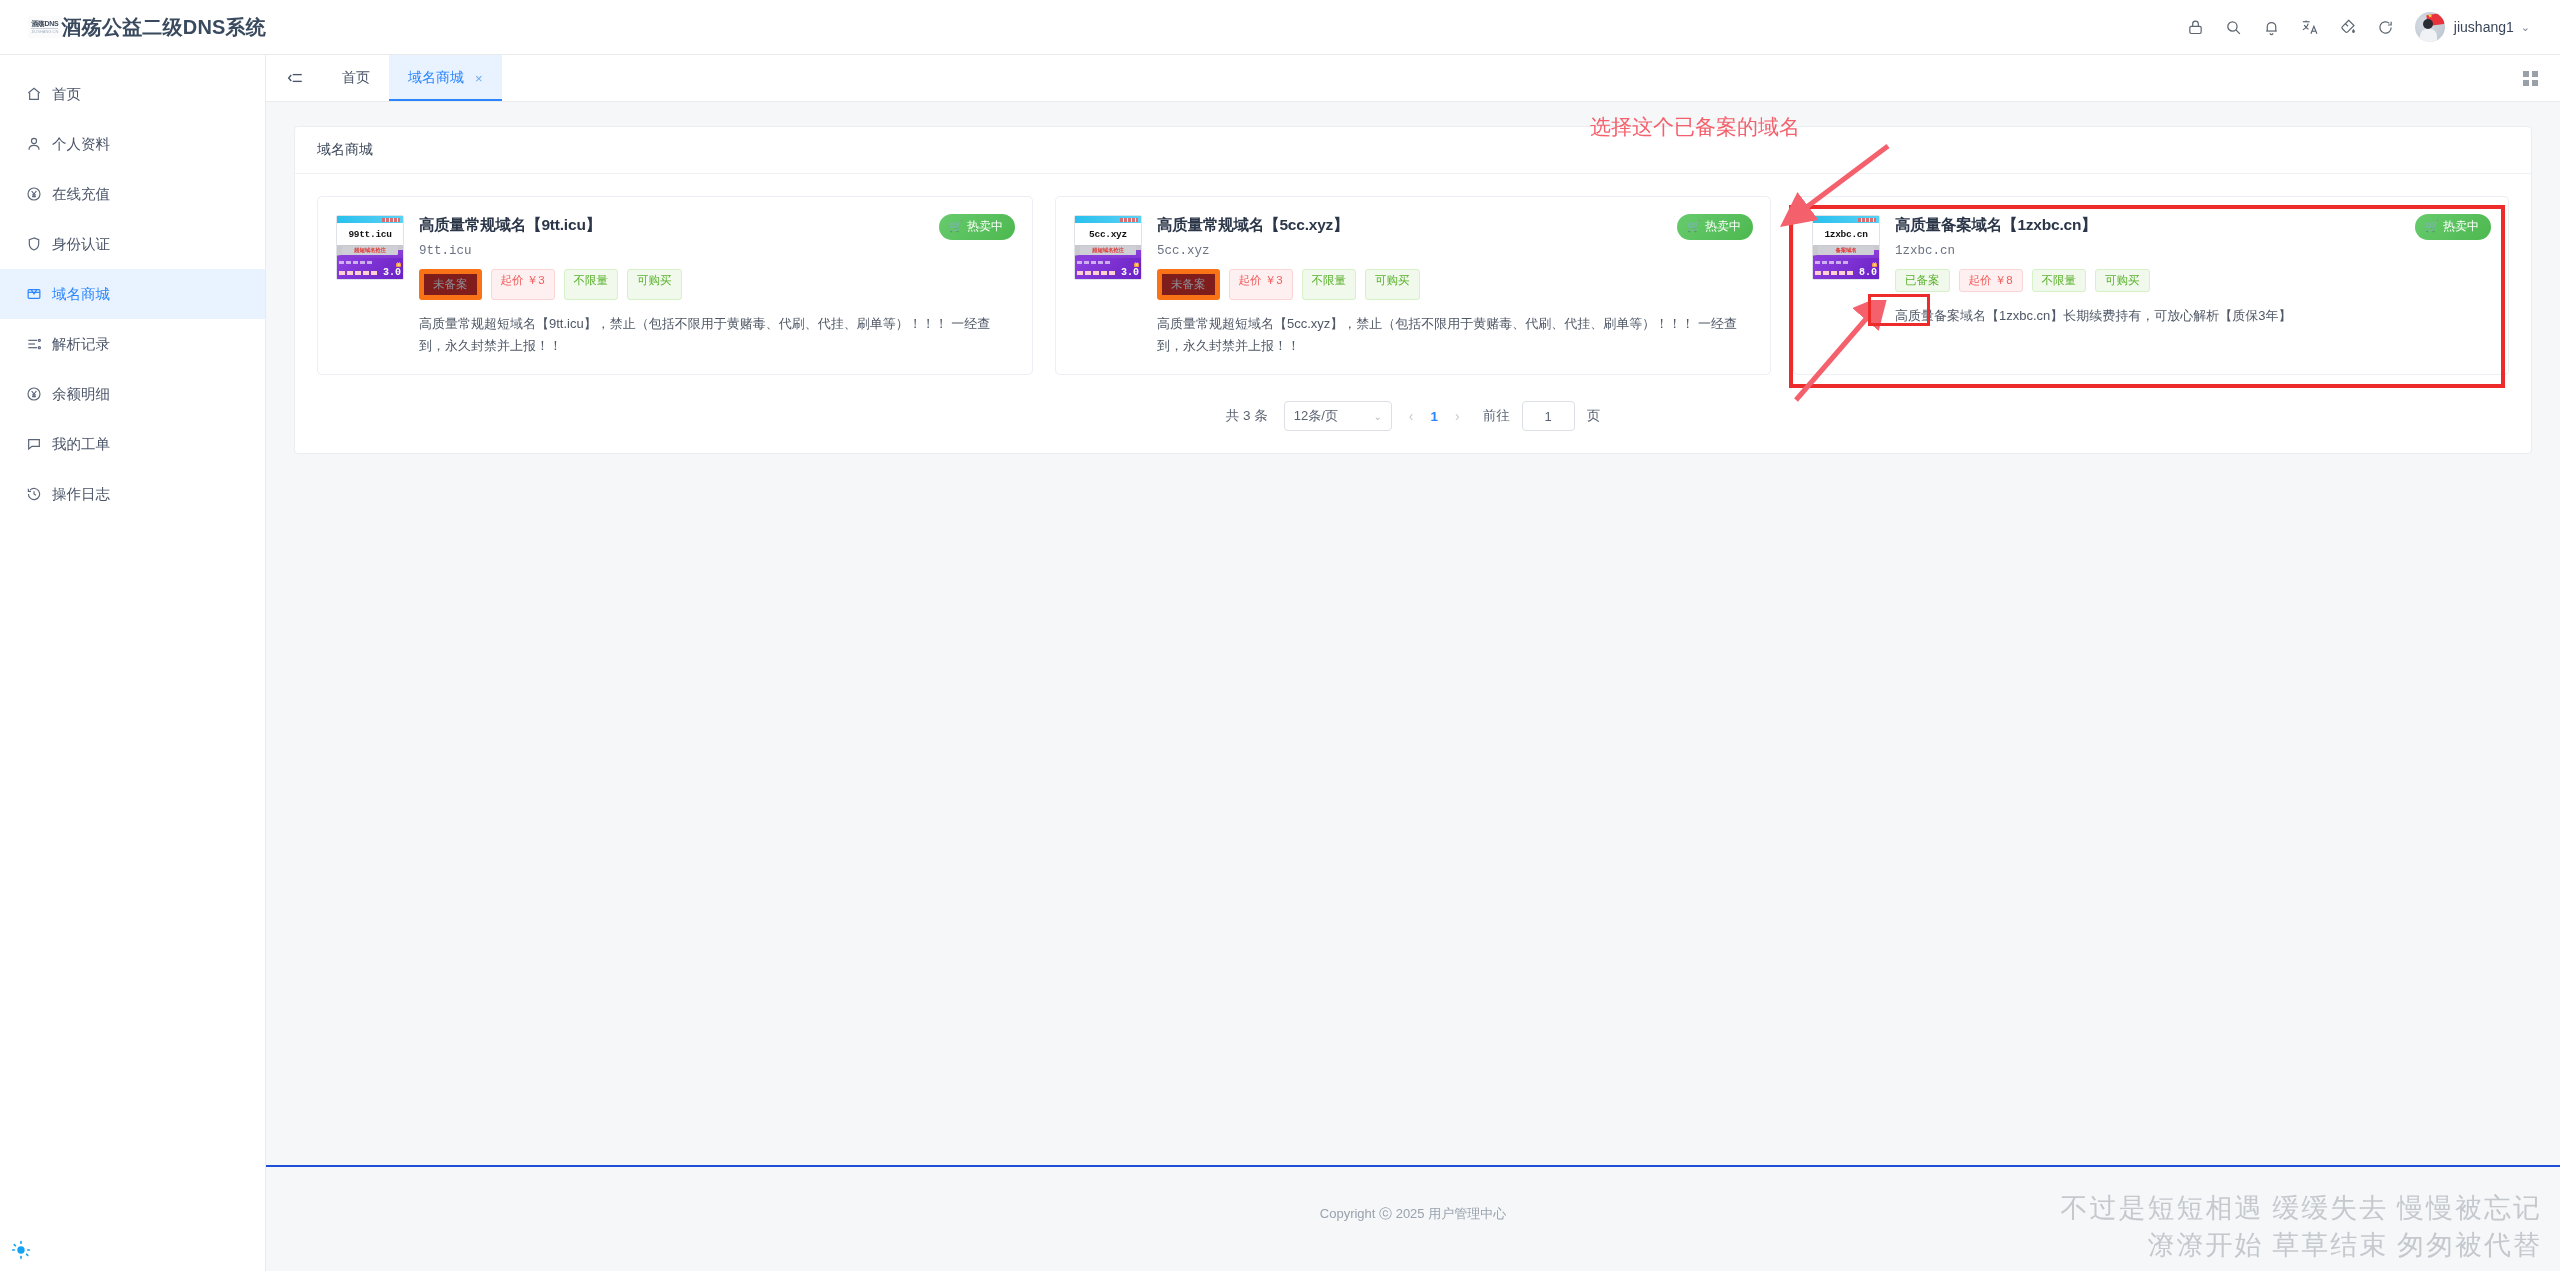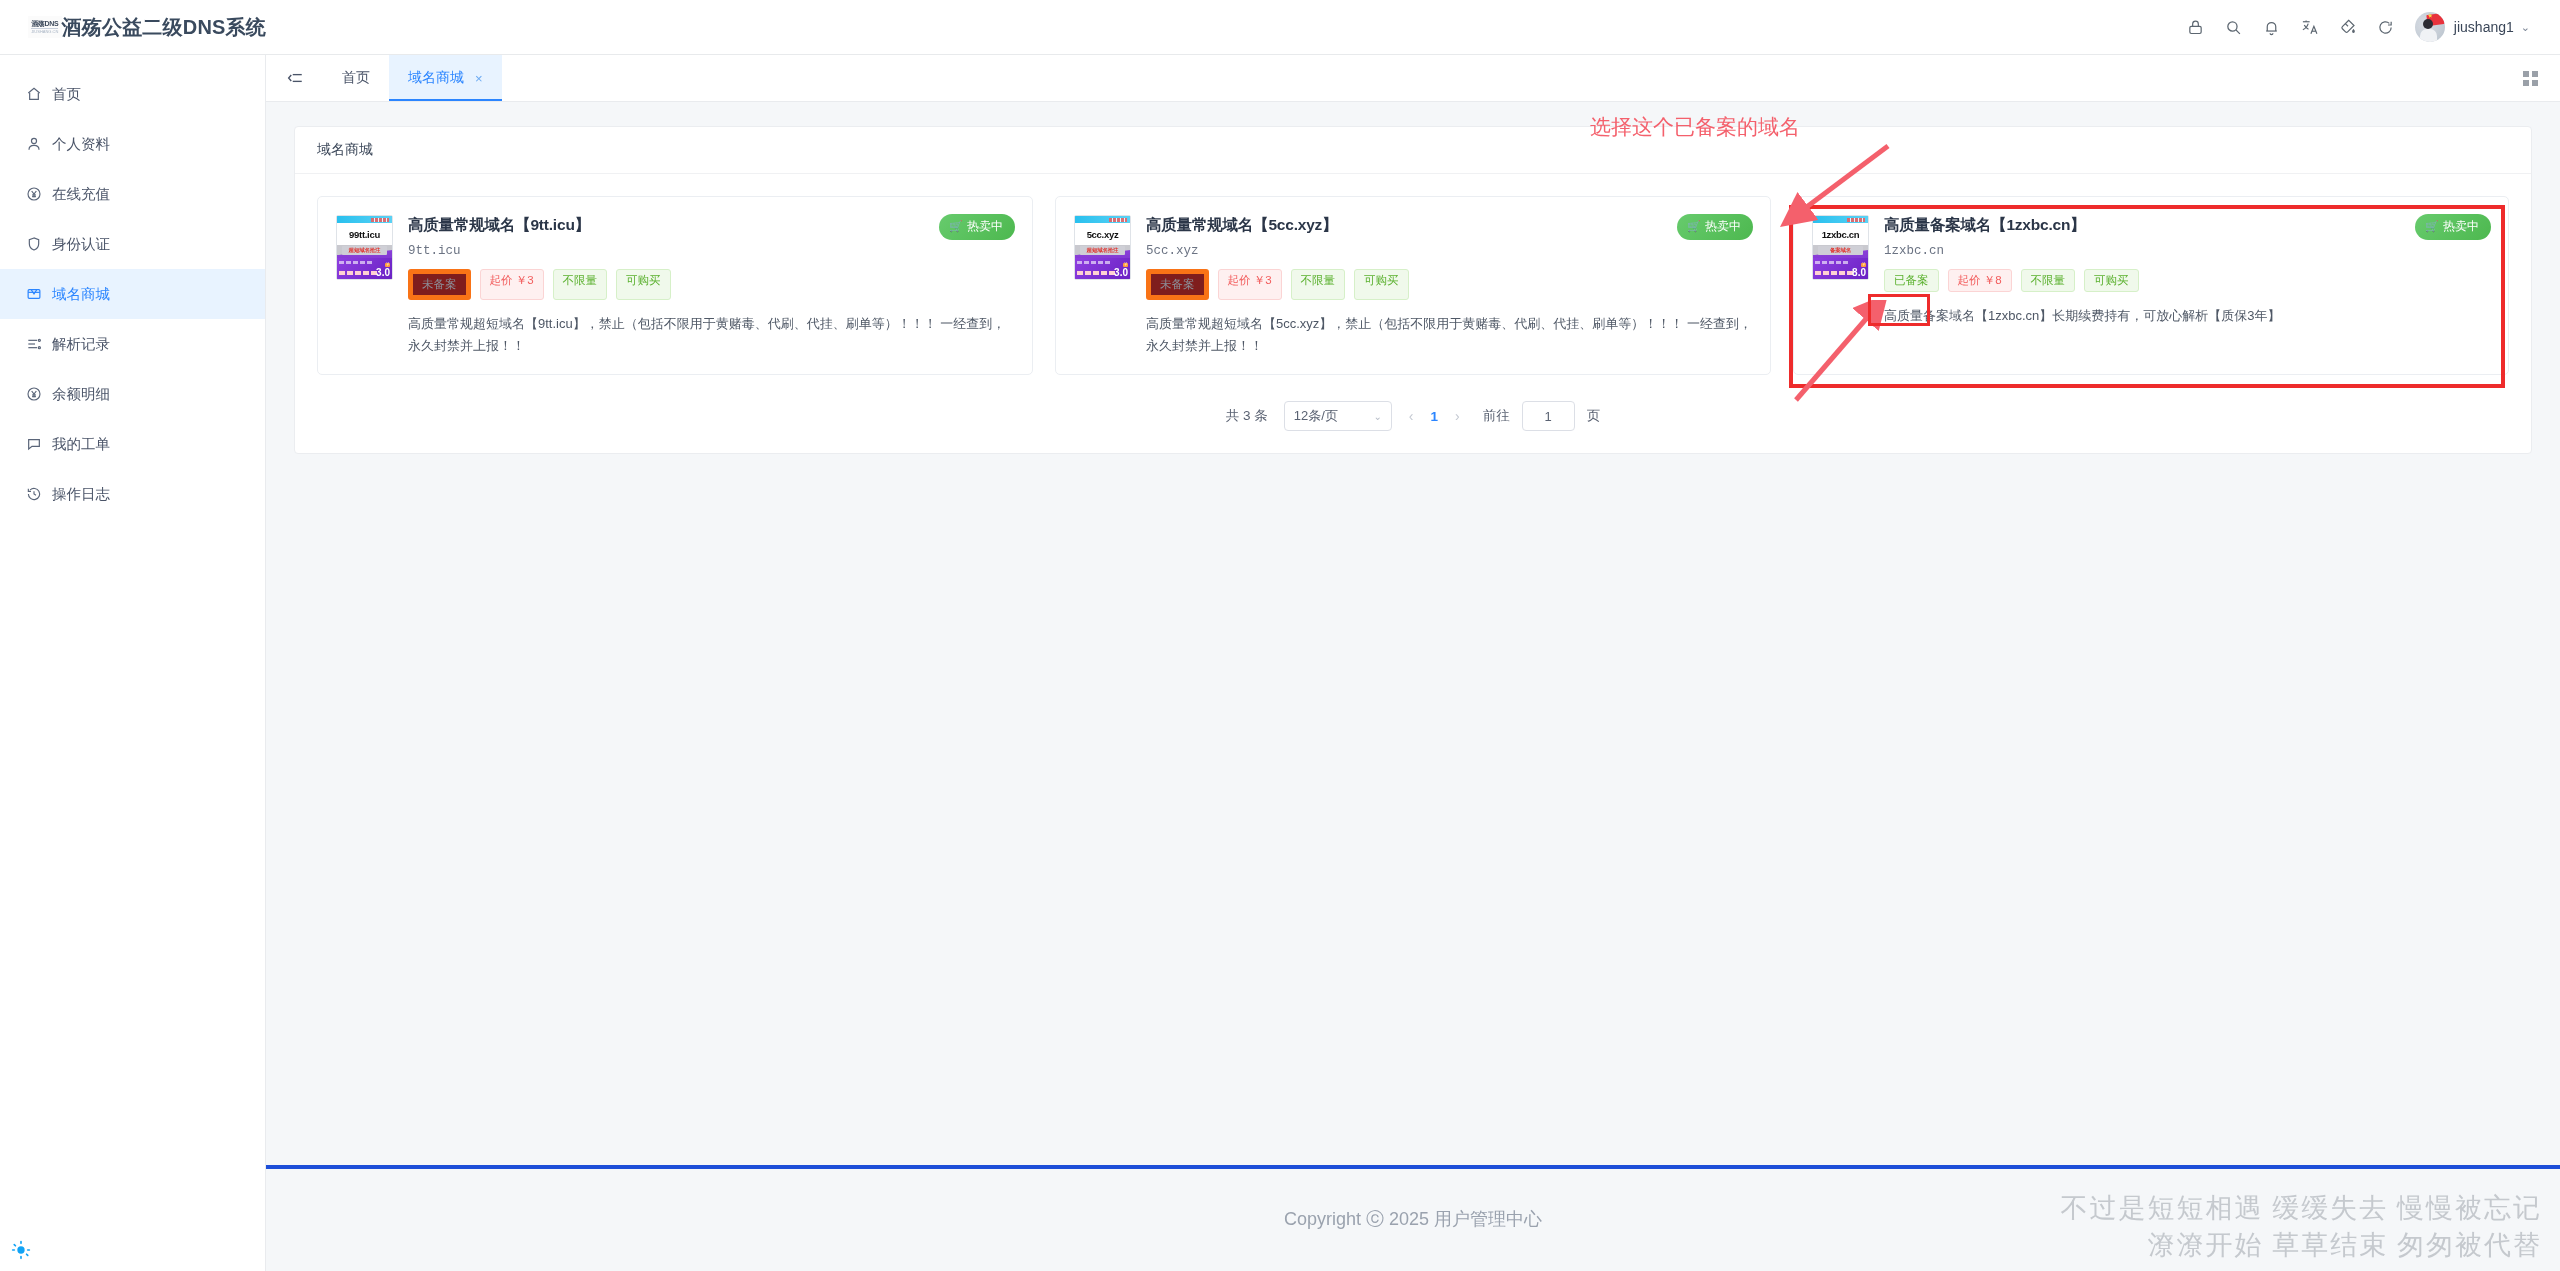--- a/index.html
+++ b/index.html
@@ -175,29 +175,29 @@
     flex: 1 1 0;
     border: 1px solid #ebeef2;
     border-radius: 5px;
     padding: 18px 18px 18px 18px;
     display: flex;
     position: relative;
     min-height: 160px;
     background: #fff;
   }
   .thumb {
-    width: 57px; height: 65px;
+    width: 68px; height: 65px;
     flex: none;
     border: 1px solid #dfe3e8;
     border-radius: 2px;
     margin-right: 15px;
     overflow: hidden;
     background: linear-gradient(175deg,#2ec4f1 0%, #2ec4f1 10%, #ffffff 11%, #ffffff 42%, #c9c9cf 43%, #c9c9cf 57%, #8a3fd8 58%, #6a28c8 100%);
     position: relative;
-    display: flex; flex-direction: column;
+    display: flex; flex-direction: column; font-family: Liberation Mono, monospace;
   }
   .thumb .tt-top { height: 7px; background: linear-gradient(90deg,#29c0ee,#5ad2f5); position: relative; }
   .thumb .tt-top:after {
     content:""; position:absolute; right:3px; top:1.5px; width:18px; height:4px;
     background: repeating-linear-gradient(90deg,#f25b5b 0 3px,#fff 3px 4px);
     opacity: .85;
   }
   .thumb .tt-name {
     background:#fff; flex:none; height:22px;
     display:flex;align-items:center;justify-content:center;
@@ -320,24 +320,24 @@
     text-align: center; font-size: 13px; color: #5a6272;
     background:#fff;
     font-family: "Liberation Sans","DejaVu Sans",sans-serif;
   }
 
   
   #footer {
     position: absolute; left: 266px; top: 1165px;
     width: 2294px; height: 106px;
     background: #f5f7f9;
-    border-top: 4px solid #1d4ed8;
+    border-top: 2px solid #1d4ed8;
     display: flex; align-items: flex-start; justify-content: center;
     padding-top: 38px;
-    font-size: 18px; color: #9aa2ae;
+    font-size: 13px; color: #9aa2ae;
     z-index: 10;
   }
   #watermark {
     position: absolute;
     right: 18px; bottom: 8px;
     text-align: right;
     color: #c5c9ce;
     font-size: 27px;
     line-height: 1.35;
     letter-spacing: 2px;

